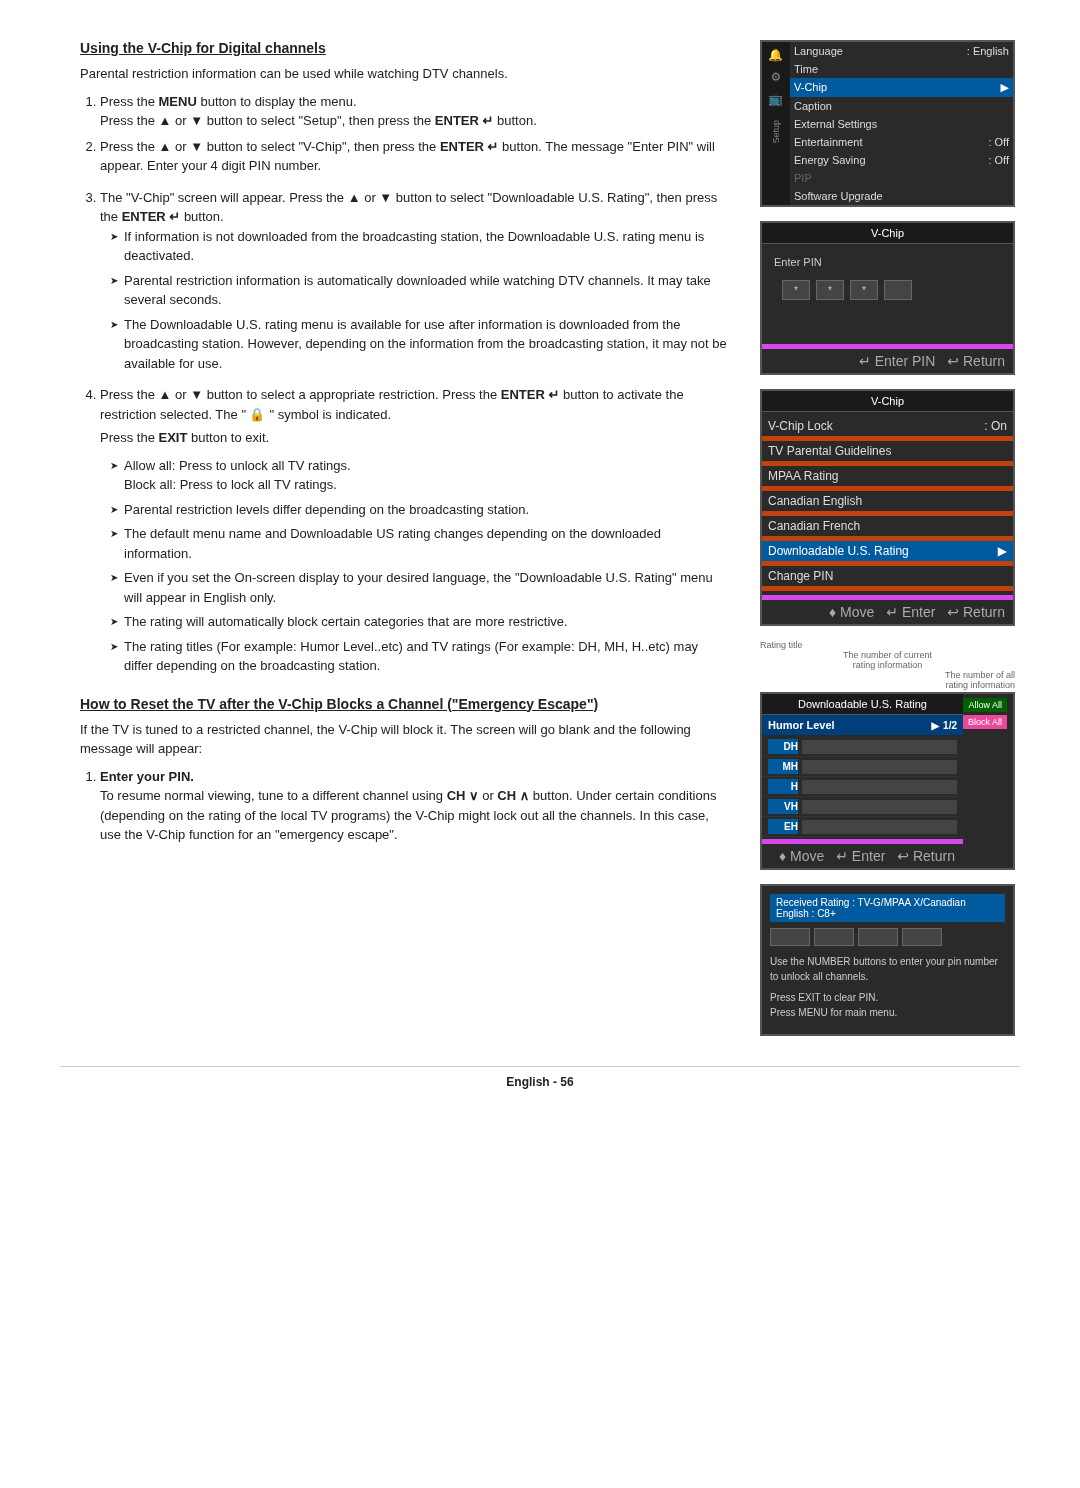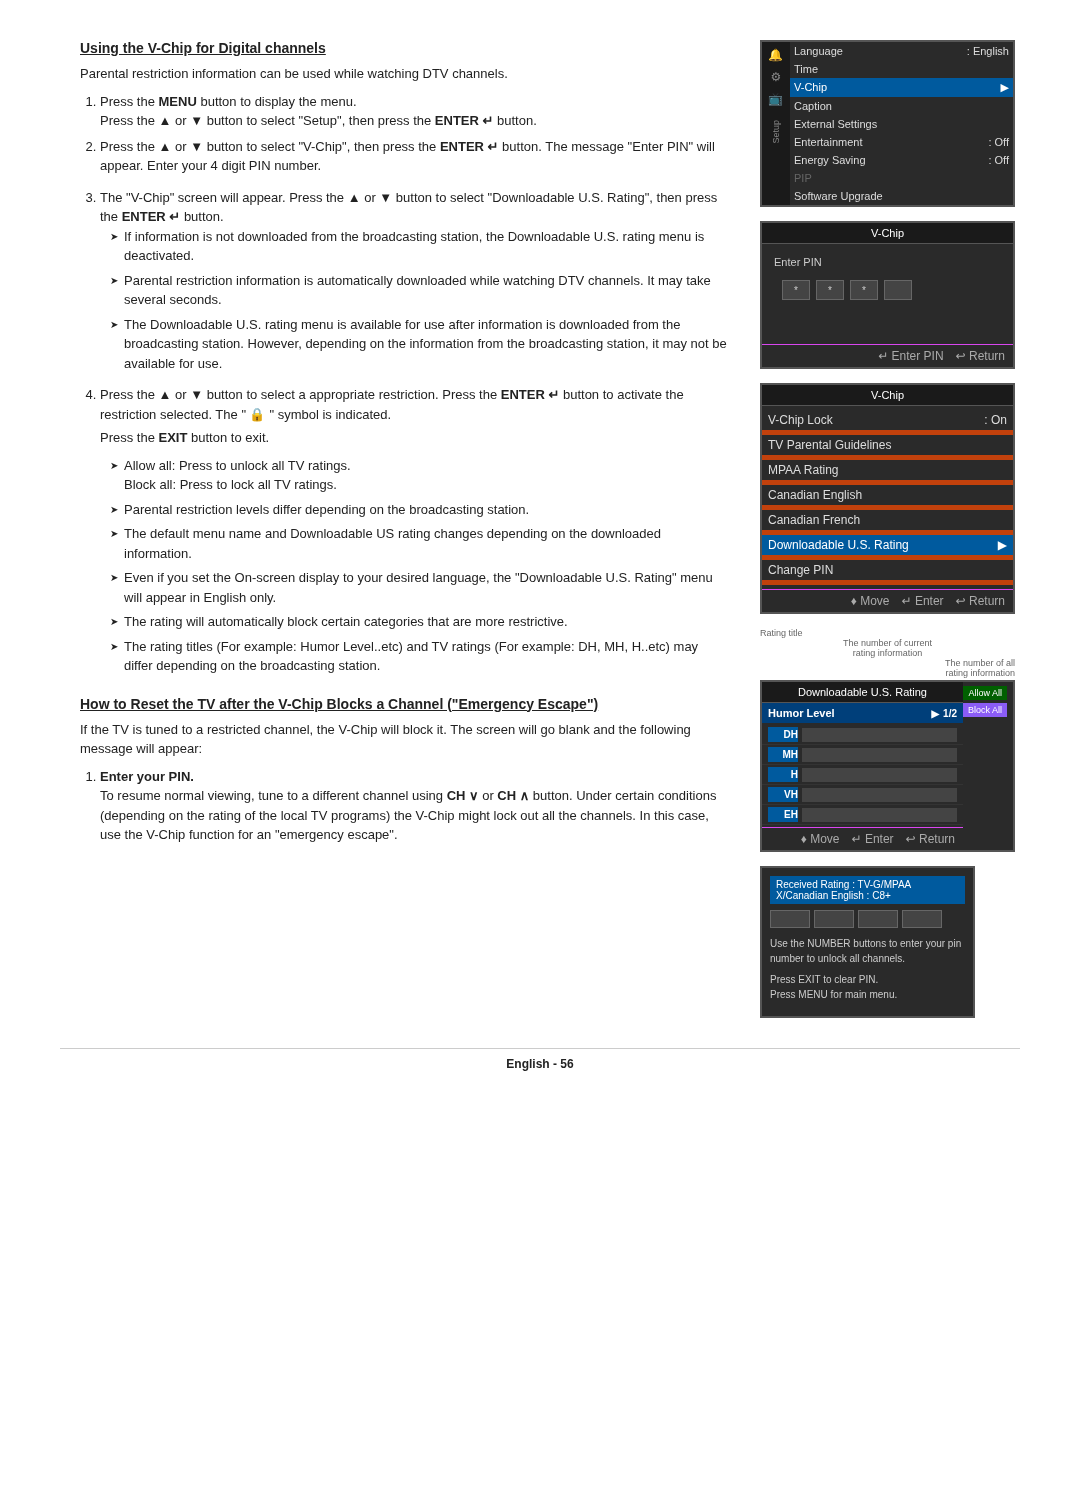--- a/index.html
+++ b/index.html
@@ -66,23 +66,23 @@
     }
     .tv-menu-item.highlighted {
       background: #005a9e;
       color: #fff;
     }
     .tv-panel-footer {
       display: flex;
       justify-content: flex-end;
       gap: 12px;
       padding: 4px 8px;
-      font-size: 12px;
+      font-size: 14px;
       color: #aaa;
-      border-top: 1px solid #d946ef;
+      border-top: 5px solid #d946ef;
     }
     .tv-panel-footer span { display: flex; align-items: center; gap: 3px; }
 
     
     .setup-panel {
       display: flex;
       gap: 0;
     }
     .setup-sidebar {
       width: 28px;
@@ -175,41 +175,41 @@
     }
     .dl-btn-allow {
       background: #006000;
       color: #fff;
       font-size: 9px;
       padding: 2px 5px;
       border: none;
       cursor: pointer;
     }
     .dl-btn-block {
-      background: #8b5cf6;
+      background: #ec4899;
       color: #fff;
       font-size: 9px;
       padding: 2px 5px;
       border: none;
       cursor: pointer;
     }
     .dl-side-btns {
       display: flex;
       flex-direction: column;
       gap: 3px;
       padding: 4px 6px 4px 0;
       align-items: flex-end;
     }
 
     
     .emergency-panel {
       background: #2a2a2a;
       color: #fff;
       border: 2px solid #555;
-      width: 215px;
+      width: 255px;
       font-size: 10px;
       padding: 8px;
     }
     .emergency-panel .received-bar {
       background: #005a9e;
       color: #fff;
       padding: 3px 6px;
       font-size: 10px;
       margin-bottom: 6px;
     }

